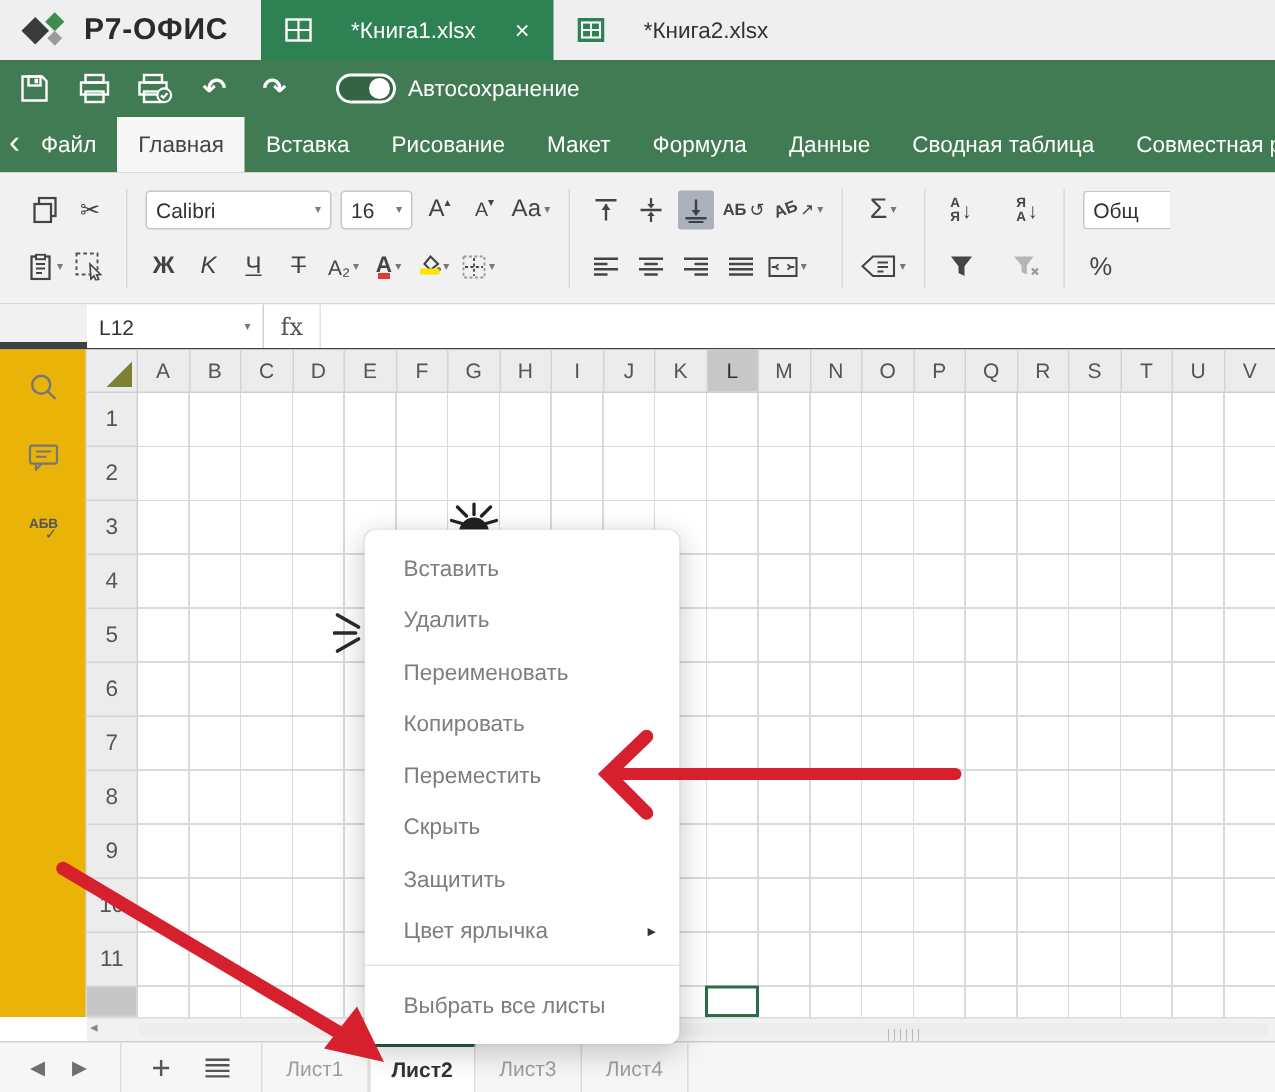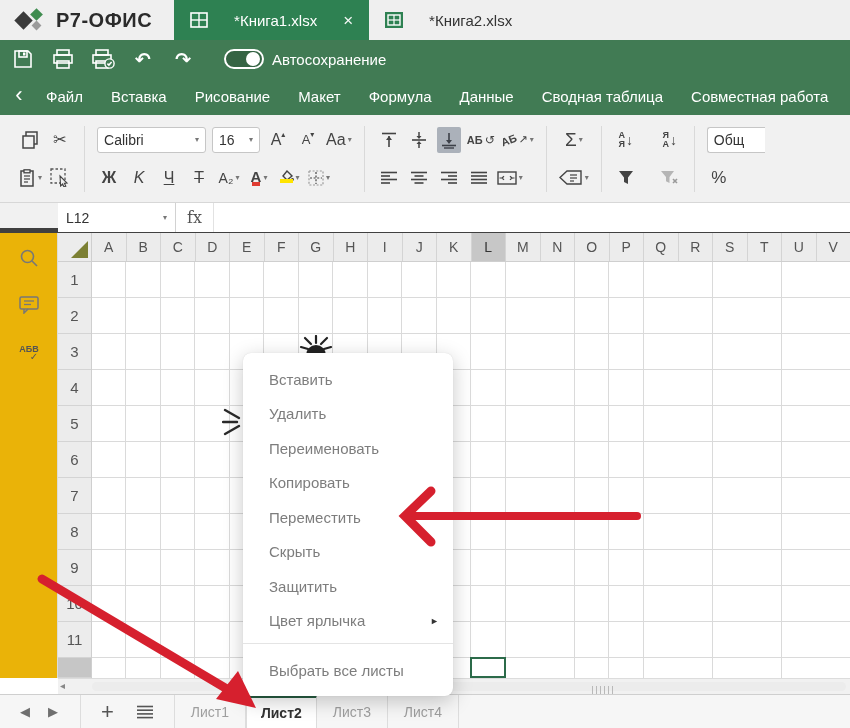--- a/index.html
+++ b/index.html
@@ -41,21 +41,21 @@
   .toolbar { position:absolute; left:0; top:115px; width:850px; height:88px; background:#f1f1f1; border-bottom:1px solid #d7d7d7; display:flex; align-items:center; padding:0 4px 0 10px; color:#444; }
   .tgroup { display:flex; flex-direction:column; justify-content:center; gap:10px; padding:0 8px; }
   .trow { display:flex; align-items:center; gap:6px; height:28px; }
   .tsep { width:1px; height:66px; background:#d9d9d9; margin:0 4px; flex:0 0 auto; }
   .tbtn { min-width:24px; height:26px; display:flex; align-items:center; justify-content:center; gap:2px; border-radius:2px; color:#444; }
   .tbtn.sel { background:#abb1ba; }
   .tbtn svg { display:block; }
   .chev { font-size:8px; color:#777; line-height:1; }
   .combo { background:#fff; border:1px solid #c6c6c6; border-radius:3px; height:26px; display:flex; align-items:center; padding:0 6px; font-size:14px; color:#333; }
   .combo .chev { margin-left:auto; }
-  .combo.font { width:109px;gap:32px; }
+  .combo.font { width:124px;gap:32px; }
   .combo.size { width:48px; }
   .glyph { font-size:16px; }
   .b { font-weight:bold; } .i { font-style:italic; } .u { text-decoration:underline; } .s { text-decoration:line-through; }
   .colorbtn { position:relative; font-size:15px; font-weight:bold; padding-bottom:3px; }
   .colorbtn .bar { position:absolute; left:1px; right:1px; bottom:2px; height:4px; }
   .supmark { font-size:8px; margin-left:-2px; margin-top:-10px; color:#444; }
   .sort2 { display:flex; align-items:center; gap:1px; }
   .sort2 .letters { display:flex; flex-direction:column; font-size:9px; font-weight:bold; line-height:9px; }
   .sort2 .arrow { font-size:14px; }
   .numfmt { width:58px; border-radius:3px 0 0 3px; border-right:none; }
@@ -181,20 +181,21 @@
     <div class="toggle">
         <span class="knob"></span>
       </div>
     <span class="autosave-label">Автосохранение</span>
   </div>
 
   <div class="menubar">
     <div class="menu-back">‹</div>
     <div id="menu-tabs" style="display:flex;">
         <div class="menu-tab">Файл</div>
+        <div class="menu-tab active">Главная</div>
         <div class="menu-tab">Вставка</div>
         <div class="menu-tab">Рисование</div>
         <div class="menu-tab">Макет</div>
         <div class="menu-tab">Формула</div>
         <div class="menu-tab">Данные</div>
         <div class="menu-tab">Сводная таблица</div>
         <div class="menu-tab">Совместная работа</div>
       </div>
   </div>
 

